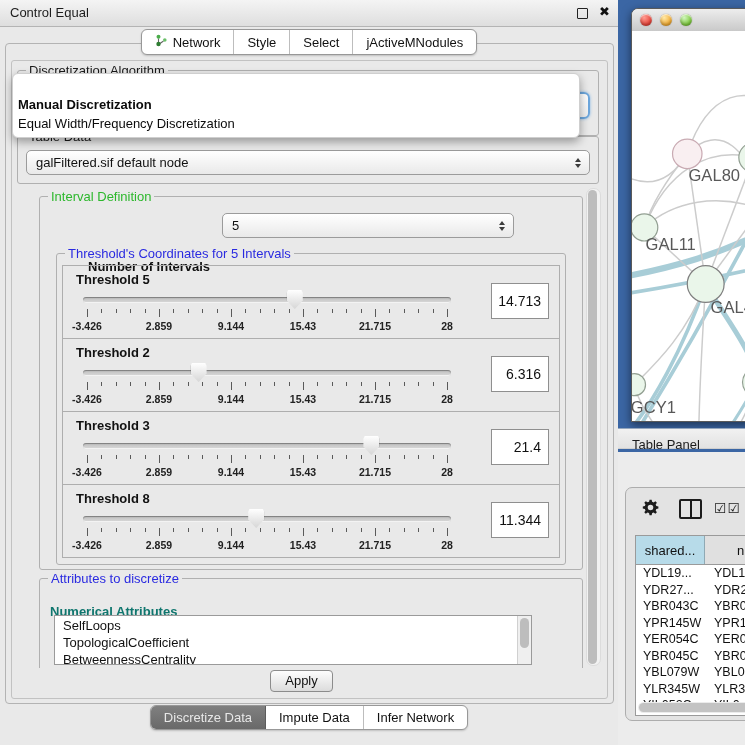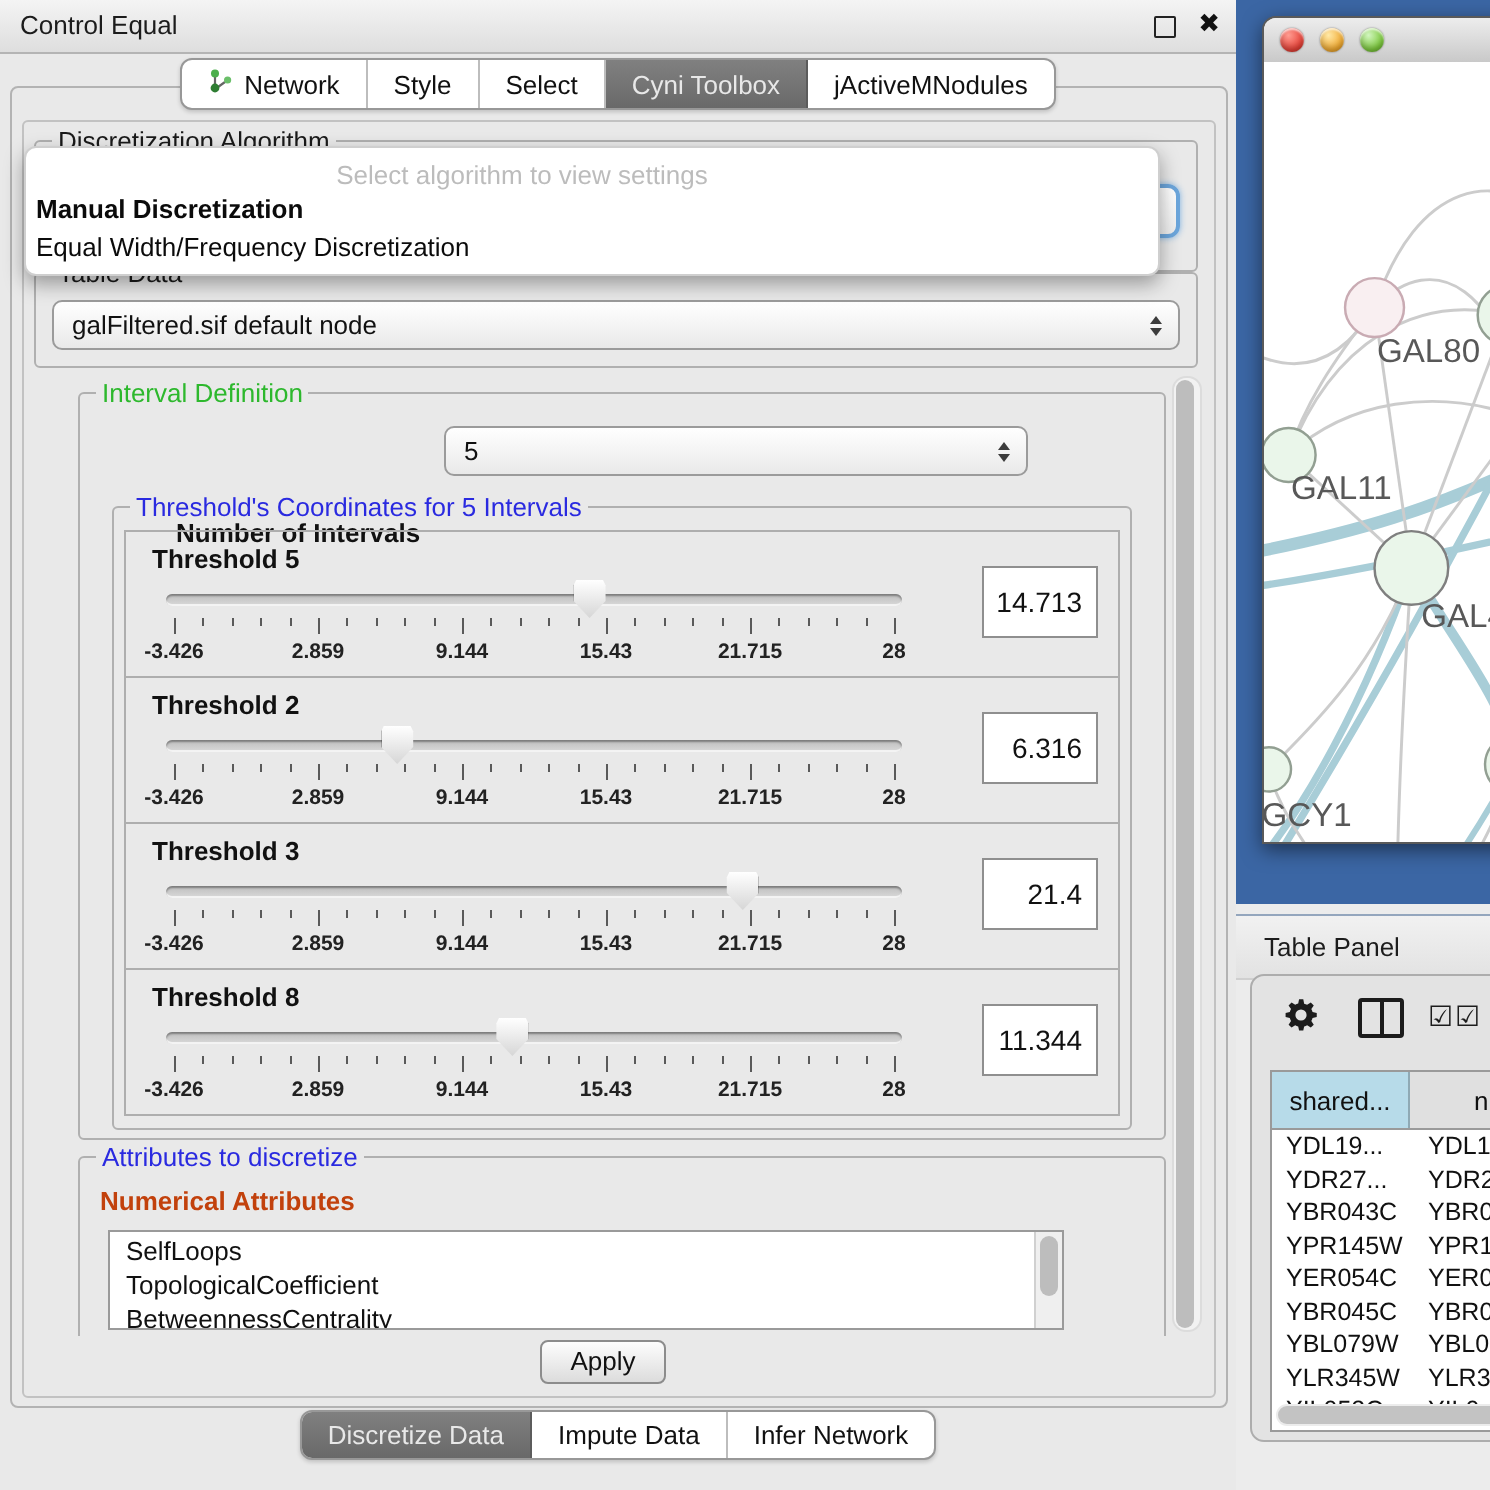--- a/index.html
+++ b/index.html
@@ -53,42 +53,42 @@
   .sz{position:absolute;left:24px;top:24px;width:360px;height:44px;}
   .track{position:absolute;left:-4px;right:-4px;top:7px;height:6px;border-radius:3px;background:linear-gradient(#bdbdbd,#dadada);box-shadow:inset 0 1px 1px rgba(0,0,0,.35),inset 0 -1px 0 rgba(255,255,255,.7);}
   .ticks{position:absolute;left:0;right:0;top:19px;height:9px;}
   .ticks i{position:absolute;width:1px;background:#5a5a5a;top:0;height:4px;}
   .ticks i.maj{height:8px;}
   .tick-labels{position:absolute;left:0;right:0;top:30px;height:12px;}
   .tick-labels span{position:absolute;transform:translateX(-50%);font-size:10.5px;font-weight:bold;color:#222;white-space:nowrap;}
   .thumb{position:absolute;top:0;width:16px;height:19px;background:linear-gradient(#ffffff,#d6d6d6);clip-path:polygon(8% 0,92% 0,100% 14%,100% 55%,50% 100%,0 55%,0 14%);filter:drop-shadow(0 0 1px rgba(0,0,0,.6));}
   .val{position:absolute;right:10px;top:17px;width:58px;height:36px;background:#fff;border:1px solid #8f8f8f;font-size:14px;color:#111;display:flex;align-items:center;justify-content:flex-end;padding-right:7px;box-sizing:border-box;}
   
-  .attr-label{position:absolute;left:10px;top:14px;font-size:13px;font-weight:bold;color:#c2410c;}
+  .attr-label{position:absolute;left:10px;top:25px;font-size:13px;font-weight:bold;color:#0f766e;}
   .attr-list{position:absolute;left:14px;top:36px;width:476px;height:48px;background:#fff;border:1px solid #9a9a9a;overflow:hidden;}
   .attr-items{position:absolute;left:0;top:1px;right:14px;}
   .attr-items .item{padding-left:8px;line-height:17px;font-size:13px;color:#111;white-space:nowrap;}
   .sb-list{position:absolute;right:0;top:0;bottom:0;width:13px;background:#efefef;border-left:1px solid #d0d0d0;}
   .sb-list .thumb-v{position:absolute;left:2px;top:2px;width:9px;height:62%;background:#bdbdbd;border-radius:5px;}
   
   .apply-btn{position:absolute;left:270px;top:670px;width:63px;height:22px;background:linear-gradient(#fdfdfd,#dcdcdc);border:1px solid #8c8c8c;border-radius:4px;font-size:13px;color:#111;text-align:center;line-height:20px;box-sizing:border-box;}
   
   .right{position:absolute;left:618px;top:0;width:127px;height:745px;background:#ececec;}
   .desktop{position:absolute;left:0;top:0;width:100%;height:452px;background:#3b66a4;overflow:hidden;}
   .mac-window{position:absolute;left:13px;top:8px;width:140px;height:412px;border:1px solid #5a5a5a;border-radius:7px 7px 0 0;box-shadow:0 3px 10px rgba(0,0,0,.5);overflow:hidden;background:#fff;}
   .mac-titlebar{position:absolute;left:0;top:0;right:0;height:22px;background:linear-gradient(#ededed,#c9c9c9);border-bottom:1px solid #9a9a9a;display:flex;align-items:center;gap:8px;padding-left:8px;}
   .light{width:12px;height:12px;border-radius:50%;box-shadow:inset 0 1px 1px rgba(255,255,255,.7),inset 0 -2px 3px rgba(0,0,0,.25),0 0 1px rgba(0,0,0,.5);}
   .light.red{background:radial-gradient(circle at 35% 30%,#ff9d92,#e8443a 65%,#c22d23);}
   .light.yellow{background:radial-gradient(circle at 35% 30%,#ffe9a8,#f2ab32 65%,#cf8c1c);}
   .light.green{background:radial-gradient(circle at 35% 30%,#d2f5c0,#7ecb3e 65%,#5ea62b);}
   .mac-canvas{position:absolute;left:0;top:22px;right:0;bottom:0;background:#fff;}
   .mac-canvas svg{display:block;}
   .net-label{font-size:13.5px;fill:#585858;}
   
-  .tp-header{position:absolute;left:0;top:457px;width:100%;height:33px;background:linear-gradient(#f1f1f1,#e2e2e2);border-top:1px solid #94a6bd;border-bottom:1px solid #cfcfcf;box-sizing:border-box;}
+  .tp-header{position:absolute;left:0;top:428px;width:100%;height:21px;background:linear-gradient(#f1f1f1,#e2e2e2);border-top:1px solid #94a6bd;border-bottom:1px solid #cfcfcf;box-sizing:border-box;}
   .tp-header span{position:absolute;left:14px;top:8px;font-size:13px;color:#1c1c1c;}
   .tp-body{position:absolute;left:7px;top:487px;width:140px;height:232px;background:#e3e3e3;border:1px solid #adadad;border-radius:7px;}
   .gear-ico{position:absolute;left:14px;top:9px;width:21px;height:21px;}
   .split-ico{position:absolute;left:53px;top:11px;width:19px;height:16px;border:2px solid #1c1c1c;border-radius:2px;}
   .split-ico::after{content:"";position:absolute;left:50%;top:0;bottom:0;width:2px;background:#1c1c1c;transform:translateX(-50%);}
   .checks-ico{position:absolute;left:88px;top:12px;font-size:14px;color:#1c1c1c;letter-spacing:1px;}
   .tp-table{position:absolute;left:9px;top:47px;width:130px;height:179px;background:#fff;border:1px solid #9a9a9a;overflow:hidden;}
   .tp-head{display:flex;height:28px;border-bottom:1px solid #9a9a9a;}
   .tp-head div.h{display:flex;align-items:center;font-size:13px;color:#111;box-sizing:border-box;}
   .tp-head div.h:nth-of-type(1){width:69px;justify-content:center;background:#e0e0e0;border-right:1px solid #8fa9b4;}
@@ -124,41 +124,36 @@
           <span>Network</span>
         </div>
         <div class="tab">
 
           <span>Style</span>
         </div>
         <div class="tab">
 
           <span>Select</span>
         </div>
-        <div class="tab selected">
-
-          <span>Cyni Toolbox</span>
-        </div>
         <div class="tab">
 
           <span>jActiveMNodules</span>
         </div>
       </div>
   </div>
 
   <div class="pane-outer"></div>
   <div class="pane-inner"></div>
 
   <div class="grp" style="left:17px;top:70px;width:580px;height:64px;">
     <span class="gt black">Discretization Algorithm</span>
   </div>
   <div class="combo-ring"></div>
 
   <div class="popup">
-    <div class="hint">Select algorithm to view settings</div>
     <div class="items">
 
     <div class="it bold">Manual Discretization</div>
         <div class="it">Equal Width/Frequency Discretization</div>
       </div>
   </div>
 
   <div class="grp" style="left:17px;top:136px;width:580px;height:46px;">
     <span class="gt black">Table Data</span>
     <div class="combo" style="left:8px;right:8px;top:13px;height:25px;">

